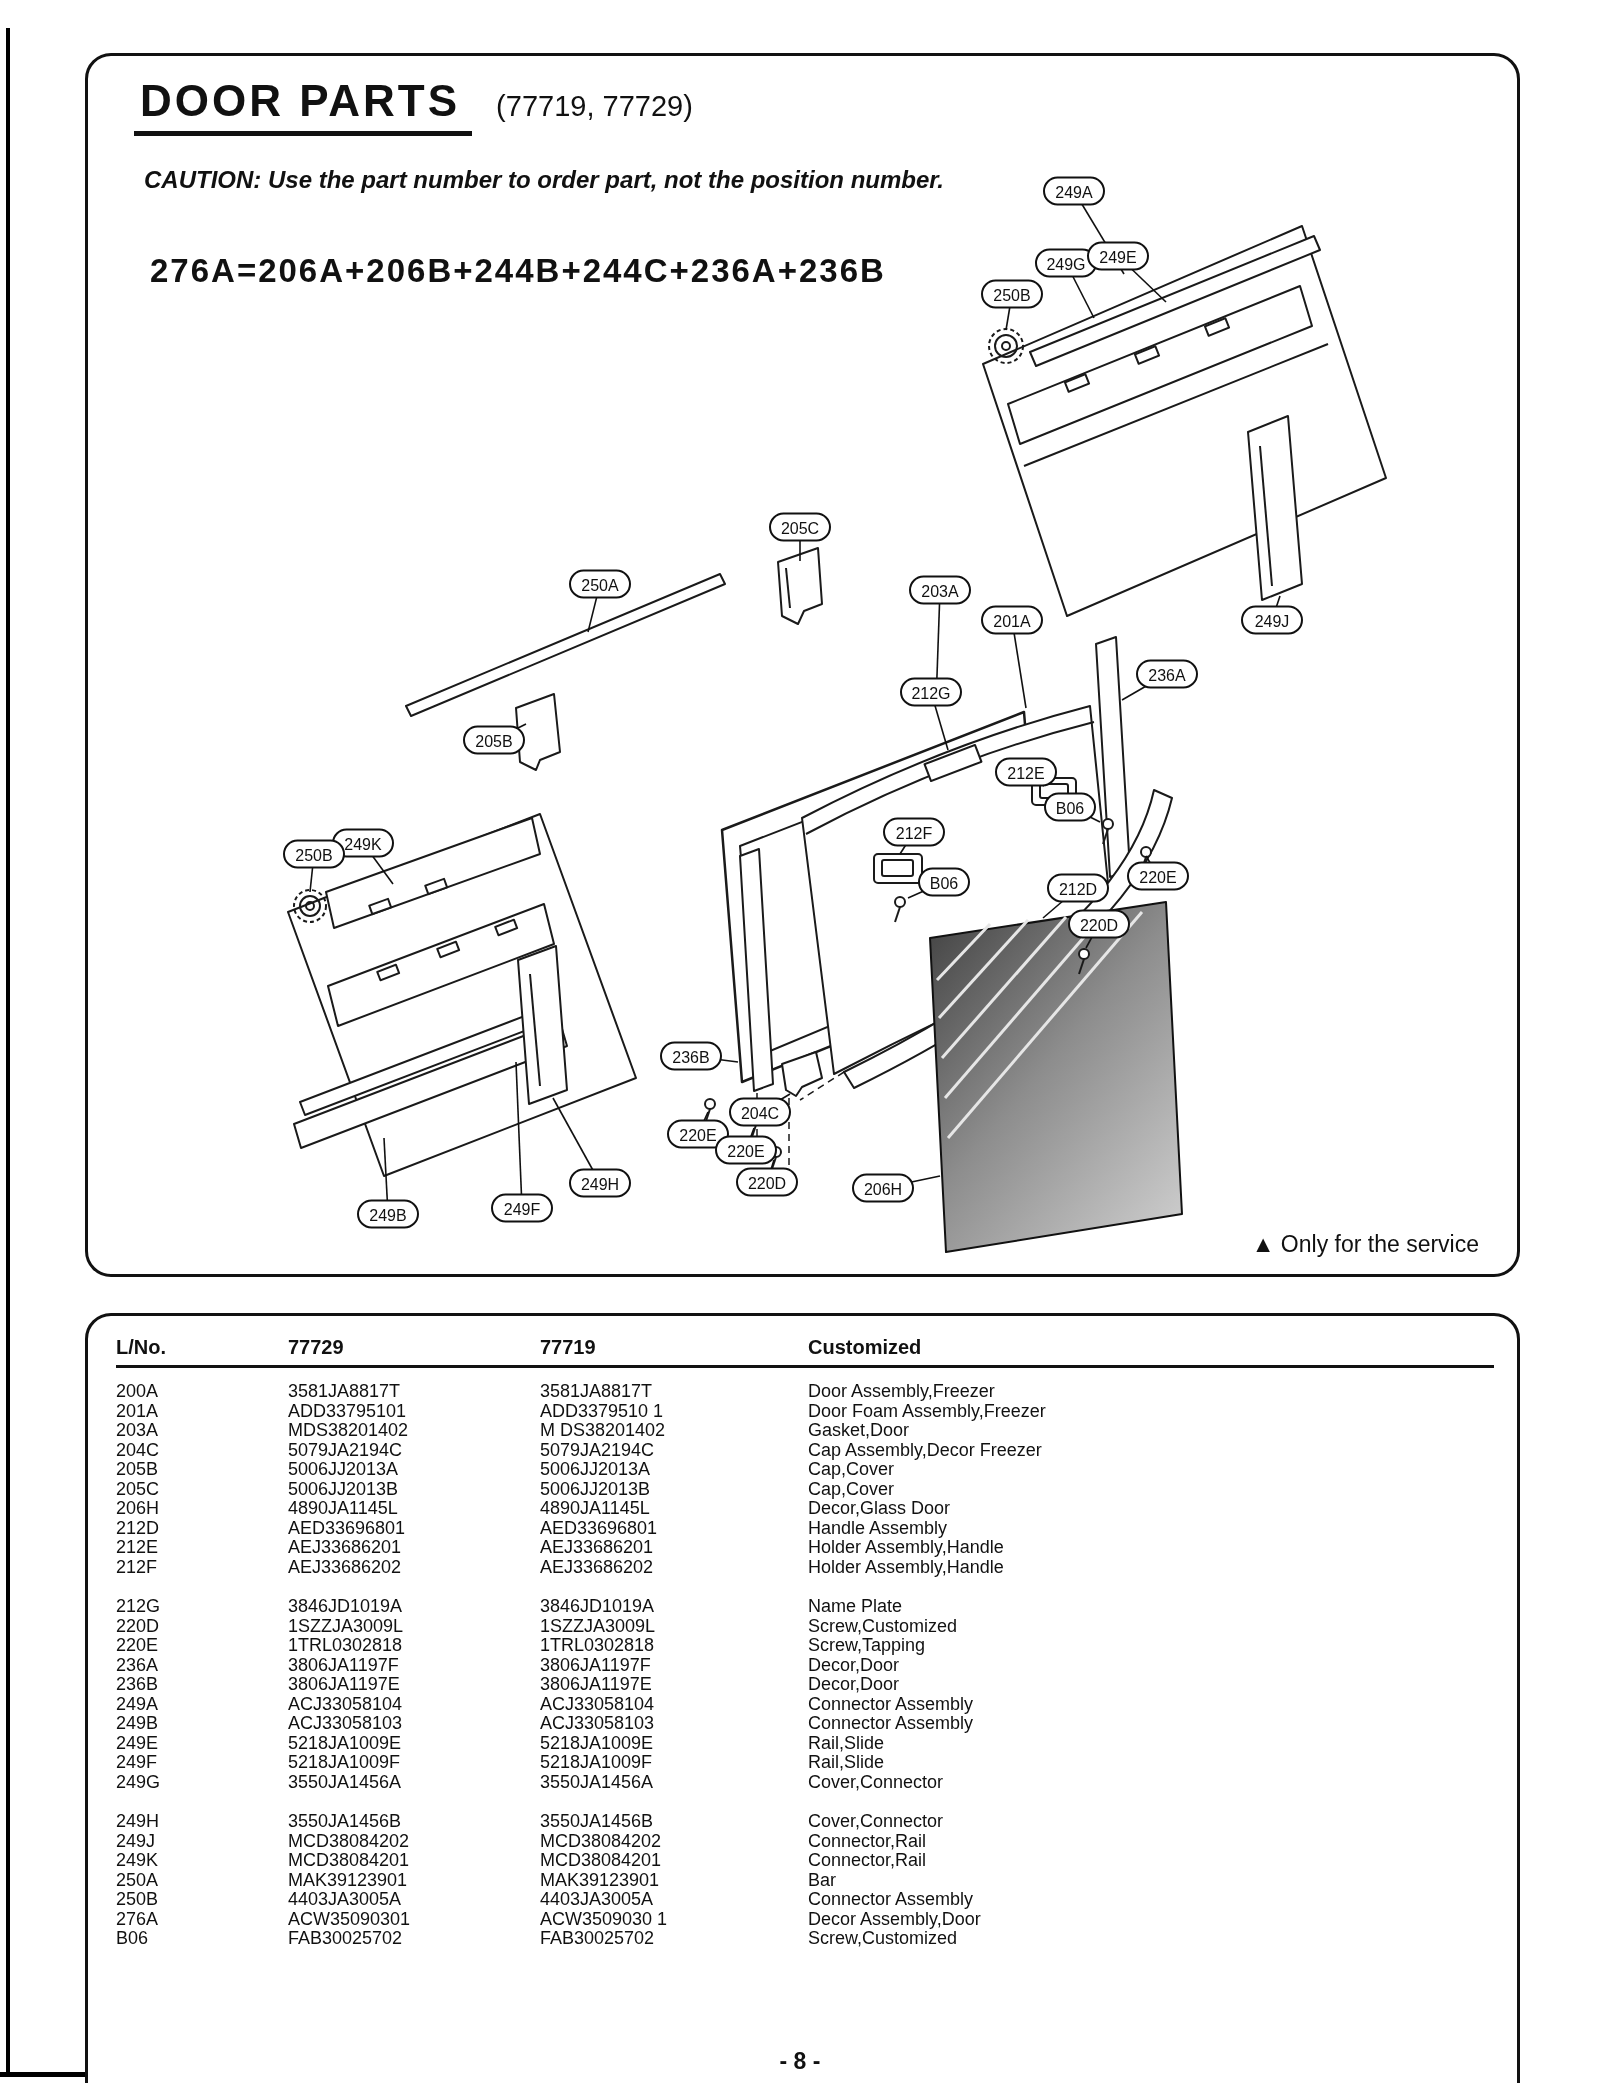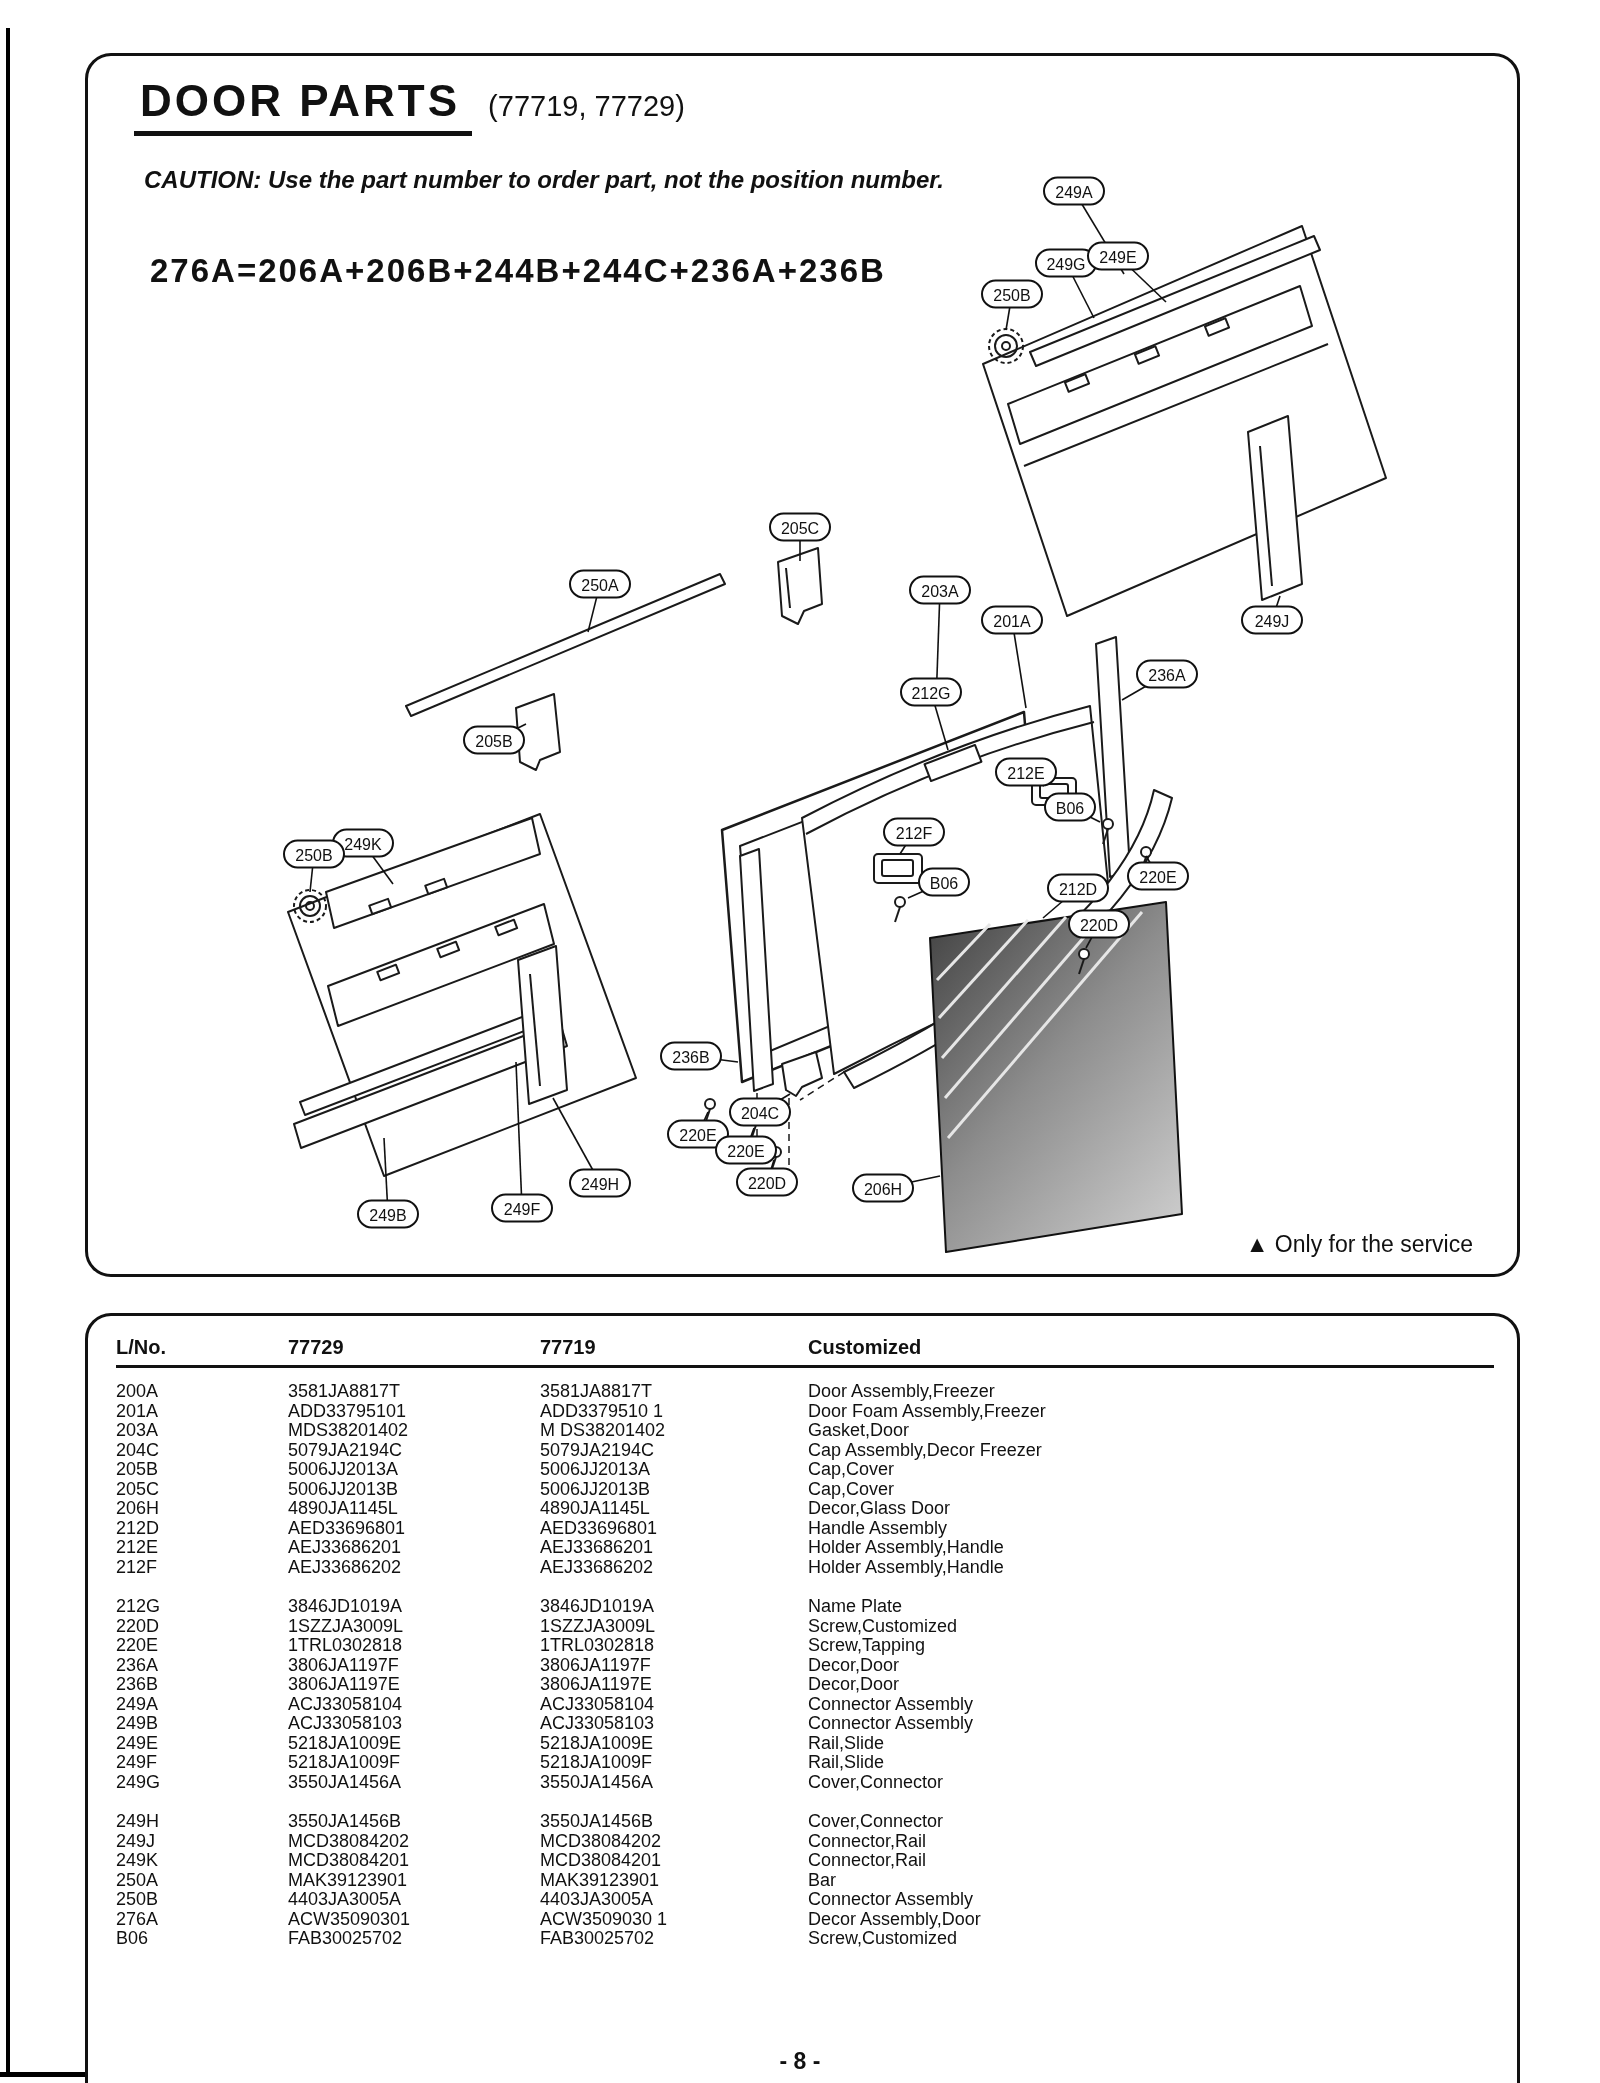--- a/index.html
+++ b/index.html
@@ -8,30 +8,30 @@
     position:relative; width:1600px; height:2083px; background:#fff;
     font-family:"Liberation Sans", sans-serif; color:#111; overflow:hidden;
   }
   .scan-edge-left { position:absolute; left:6px; top:28px; width:4px; height:2046px; background:#000; }
   .scan-edge-bottom { position:absolute; left:0; top:2072px; width:290px; height:5px; background:#000; }
 
   .panel { position:absolute; border:3px solid #111; border-radius:26px; background:#fff; }
   .diagram-panel { left:85px; top:53px; width:1435px; height:1224px; }
   .table-panel   { left:85px; top:1313px; width:1435px; height:917px; }
 
-  .title-row { position:absolute; left:46px; top:20px; display:flex; align-items:baseline; gap:16px; }
+  .title-row { position:absolute; left:46px; top:20px; display:flex; align-items:baseline; gap:24px; }
   .main-title {
     font-size:44px; font-weight:bold; letter-spacing:3px;
     border-bottom:5px solid #111; padding:0 12px 5px 6px;
   }
   .models { font-size:29px; font-weight:normal; }
   .caution-top { position:absolute; left:56px; top:110px; font-size:24px; font-weight:bold; font-style:italic; }
   .formula { position:absolute; left:62px; top:196px; font-size:33px; font-weight:bold; letter-spacing:2px; }
   .diagram-svg { position:absolute; left:0; top:0; width:1429px; height:1218px; }
-  .service-note { position:absolute; right:44px; bottom:16px; font-size:23px; }
+  .service-note { position:absolute; right:38px; bottom:16px; font-size:23px; }
 
   .parts-table {
     position:absolute; left:28px; top:20px; width:1378px;
     border-collapse:collapse; table-layout:fixed;
   }
   .parts-table th {
     text-align:left; font-size:20px; font-weight:bold;
     padding:0 0 6px 0; border-bottom:3px solid #111;
   }
   .parts-table td { font-size:18px; line-height:19.5px; padding:0; white-space:nowrap; overflow:hidden; }

